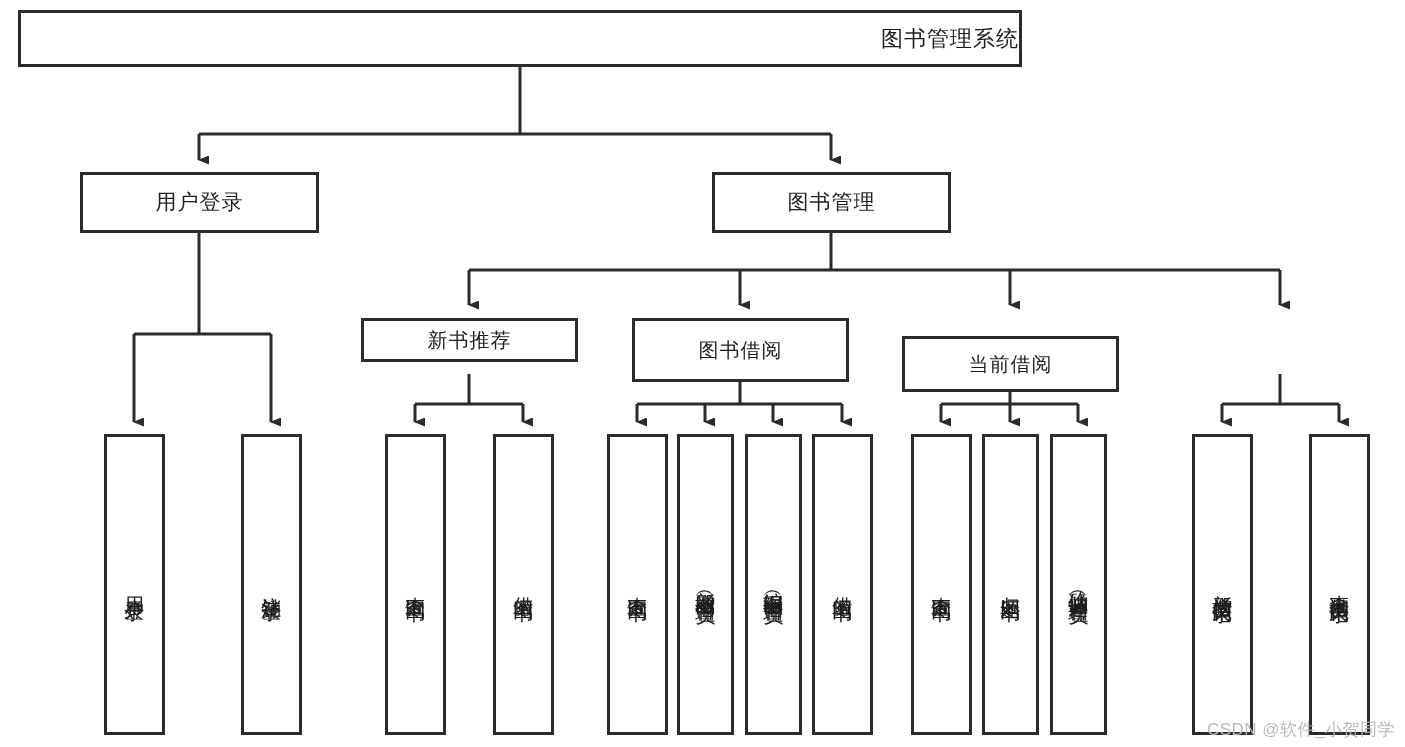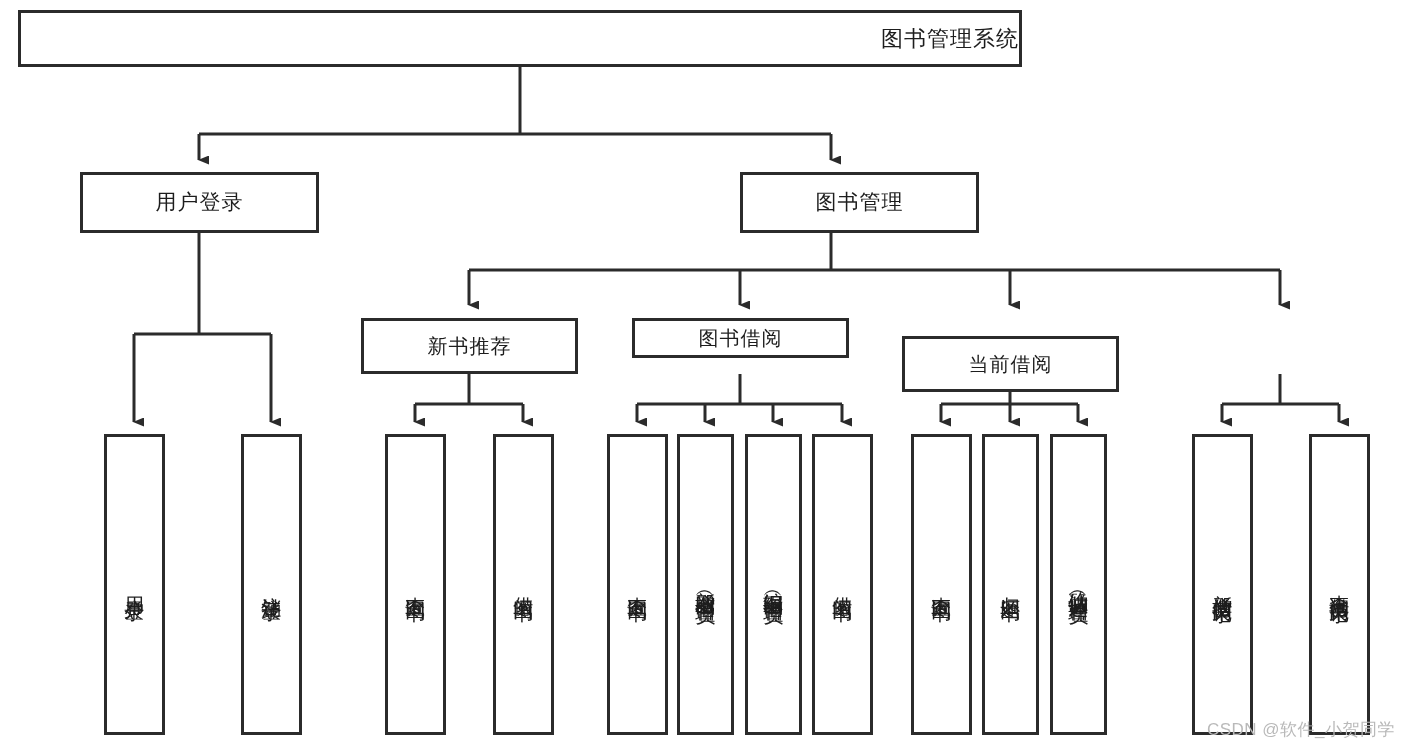--- a/index.html
+++ b/index.html
@@ -116,28 +116,28 @@
     </g>
   </svg>
 
   <div class="node root" style="left:18px;top:10px;width:1004px;height:57px;justify-content:flex-end;">
     <span class="lbl">图书管理系统</span>
   </div>
 
   <div class="node lvl1" style="left:80px;top:172px;width:239px;height:61px;">
     <span class="lbl">用户登录</span>
   </div>
-  <div class="node lvl1" style="left:740px;top:172px;width:239px;height:61px;">
+  <div class="node lvl1" style="left:712px;top:172px;width:239px;height:61px;">
     <span class="lbl">图书管理</span>
   </div>
 
-  <div class="node lvl2" style="left:361px;top:318px;width:217px;height:56px;">
+  <div class="node lvl2" style="left:361px;top:318px;width:217px;height:44px;">
     <span class="lbl">新书推荐</span>
   </div>
-  <div class="node lvl2" style="left:632px;top:318px;width:217px;height:40px;">
+  <div class="node lvl2" style="left:632px;top:318px;width:217px;height:64px;">
     <span class="lbl">图书借阅</span>
   </div>
   <div class="node lvl2" style="left:902px;top:336px;width:217px;height:56px;">
     <span class="lbl">当前借阅</span>
   </div>
 
   <div class="node leaf" style="left:104px;top:434px;width:61px;height:301px;">
     <span class="lbl">用户登录</span>
   </div>
   <div class="node leaf" style="left:241px;top:434px;width:61px;height:301px;">

